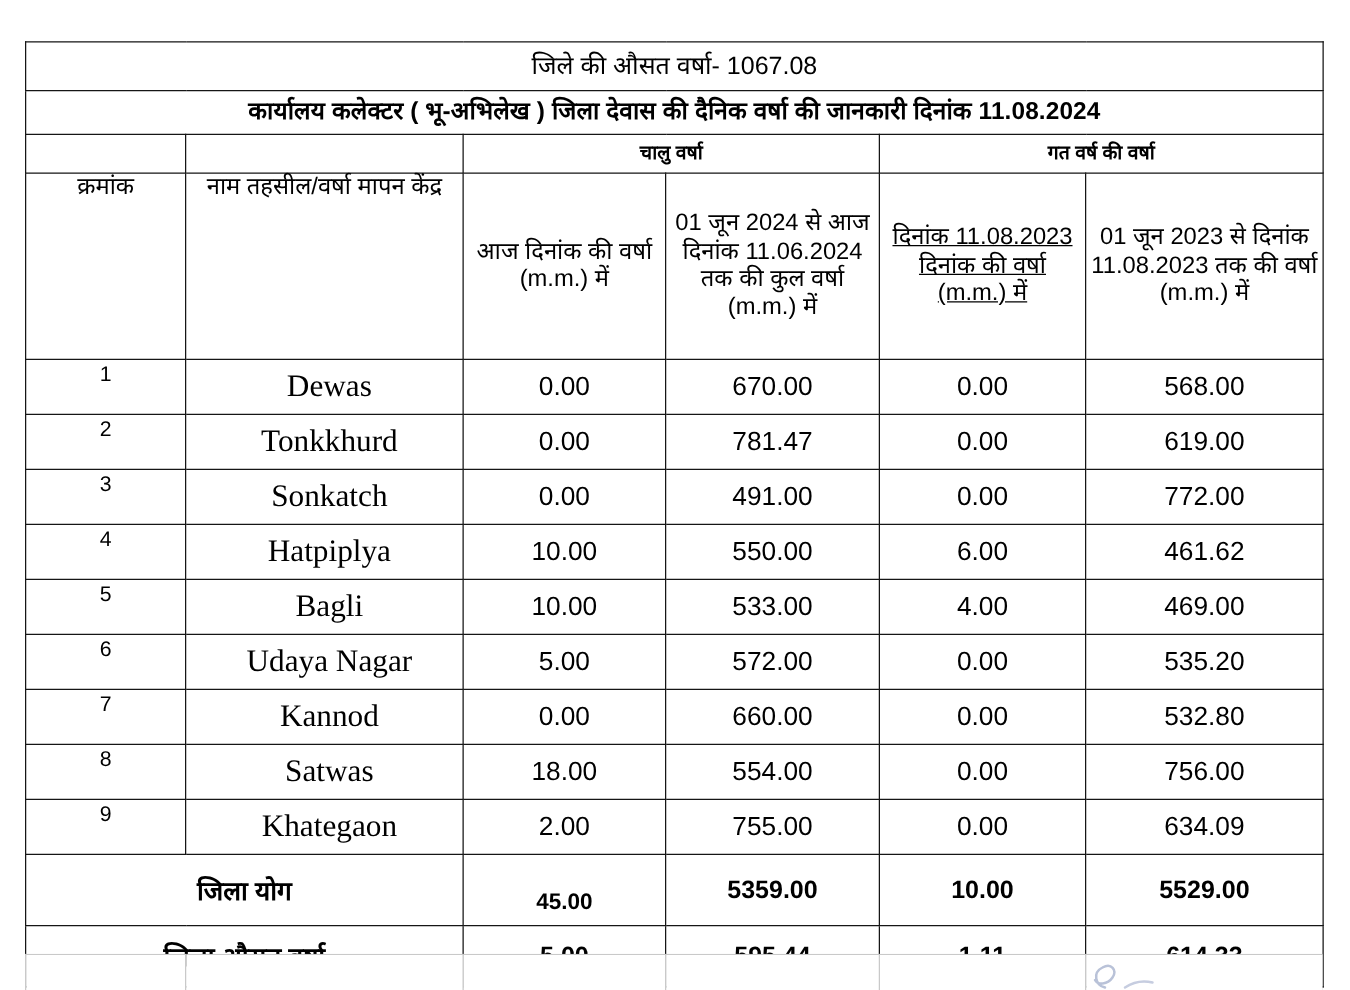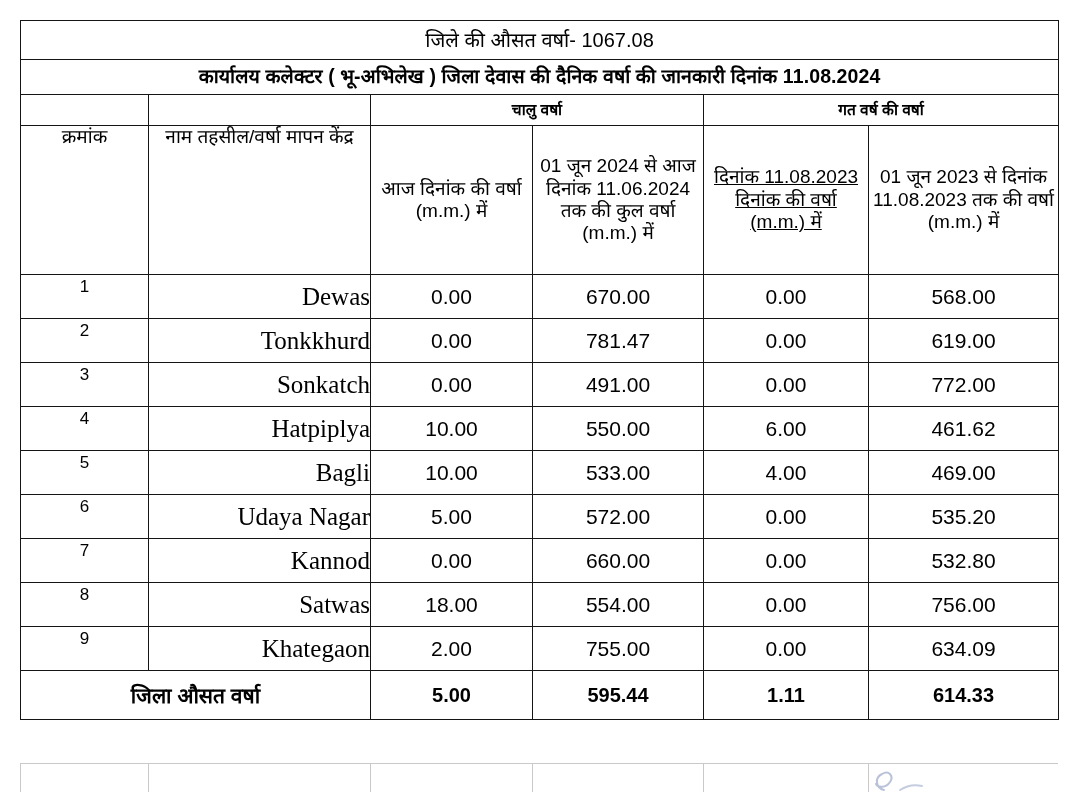--- a/index.html
+++ b/index.html
@@ -12,21 +12,21 @@
     height: 792px;
     overflow: hidden;
     font-family: "Liberation Serif", "DejaVu Serif", serif;
     color: #000000;
     position: relative;
   }
 
   .sheet {
     position: absolute;
     left: 20px;
-    top: 20px;
+    top: 33px;
     width: 1038px;
   }
 
   table.rain {
     border-collapse: collapse;
     table-layout: fixed;
     width: 1038px;
     background: #ffffff;
   }
 
@@ -102,21 +102,21 @@
     font-size: 24px;
     line-height: 1;
   }
   .r-data td.d-sno {
     font-family: "Liberation Sans", sans-serif;
     font-size: 17px;
     vertical-align: top;
     padding-top: 3px;
   }
   .r-data td.d-name {
-    text-align: right;
+    text-align: center;
     padding-left: 8px;
     font-family: "Liberation Serif", serif;
     font-size: 25px;
   }
   .r-data td.d-num {
     font-family: "Liberation Sans", sans-serif;
     font-size: 21px;
     margin-left: 47px;
   }
 
@@ -274,20 +274,27 @@
       </tr>
       <tr class="r-data">
         <td class="d-sno">9</td>
         <td class="d-name">Khategaon</td>
         <td class="d-num">2.00</td>
         <td class="d-num">755.00</td>
         <td class="d-num">0.00</td>
         <td class="d-num">634.09</td>
       </tr>
 
+      <tr class="r-sum r-total">
+        <td class="s-label" colspan="2">जिला योग</td>
+        <td class="s-num s-num-small">45.00</td>
+        <td class="s-num">5359.00</td>
+        <td class="s-num">10.00</td>
+        <td class="s-num">5529.00</td>
+      </tr>
 
       <tr class="r-sum r-average">
         <td class="s-label" colspan="2">जिला औसत वर्षा</td>
         <td class="s-num">5.00</td>
         <td class="s-num">595.44</td>
         <td class="s-num">1.11</td>
         <td class="s-num">614.33</td>
       </tr>
 
     </tbody>

